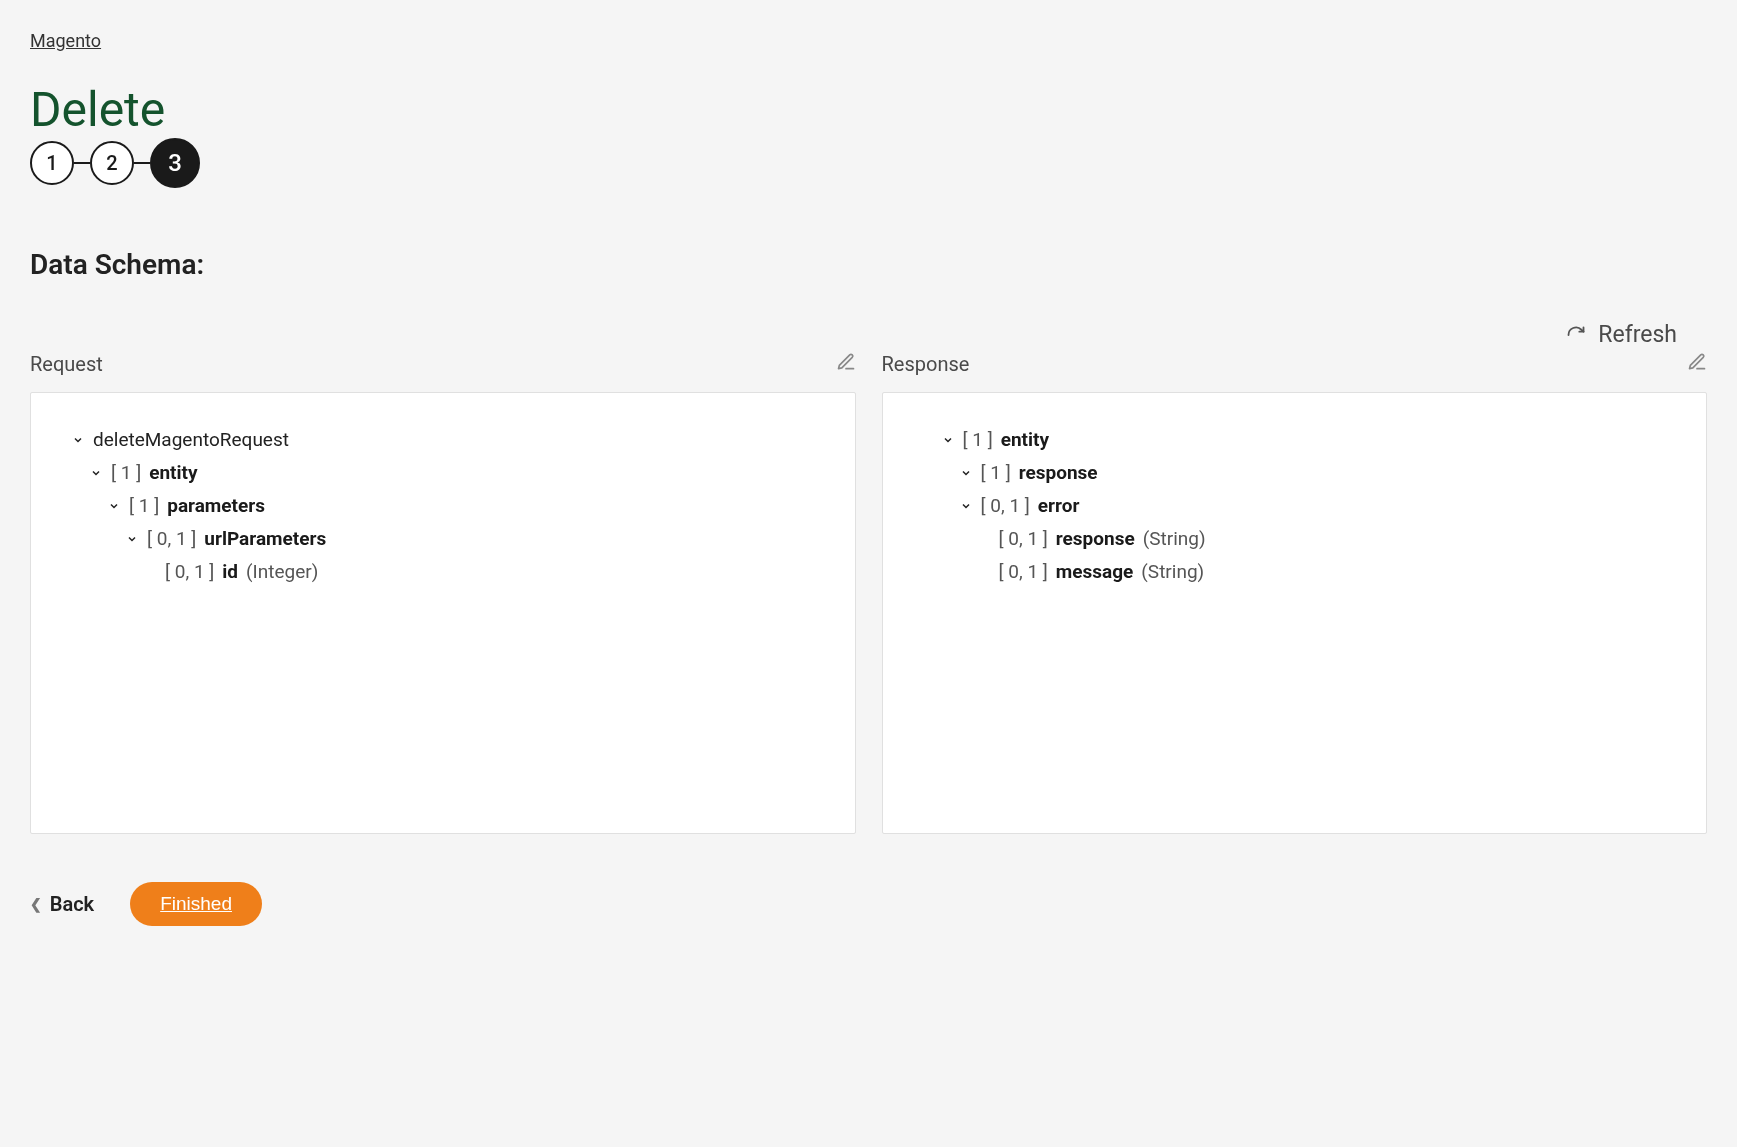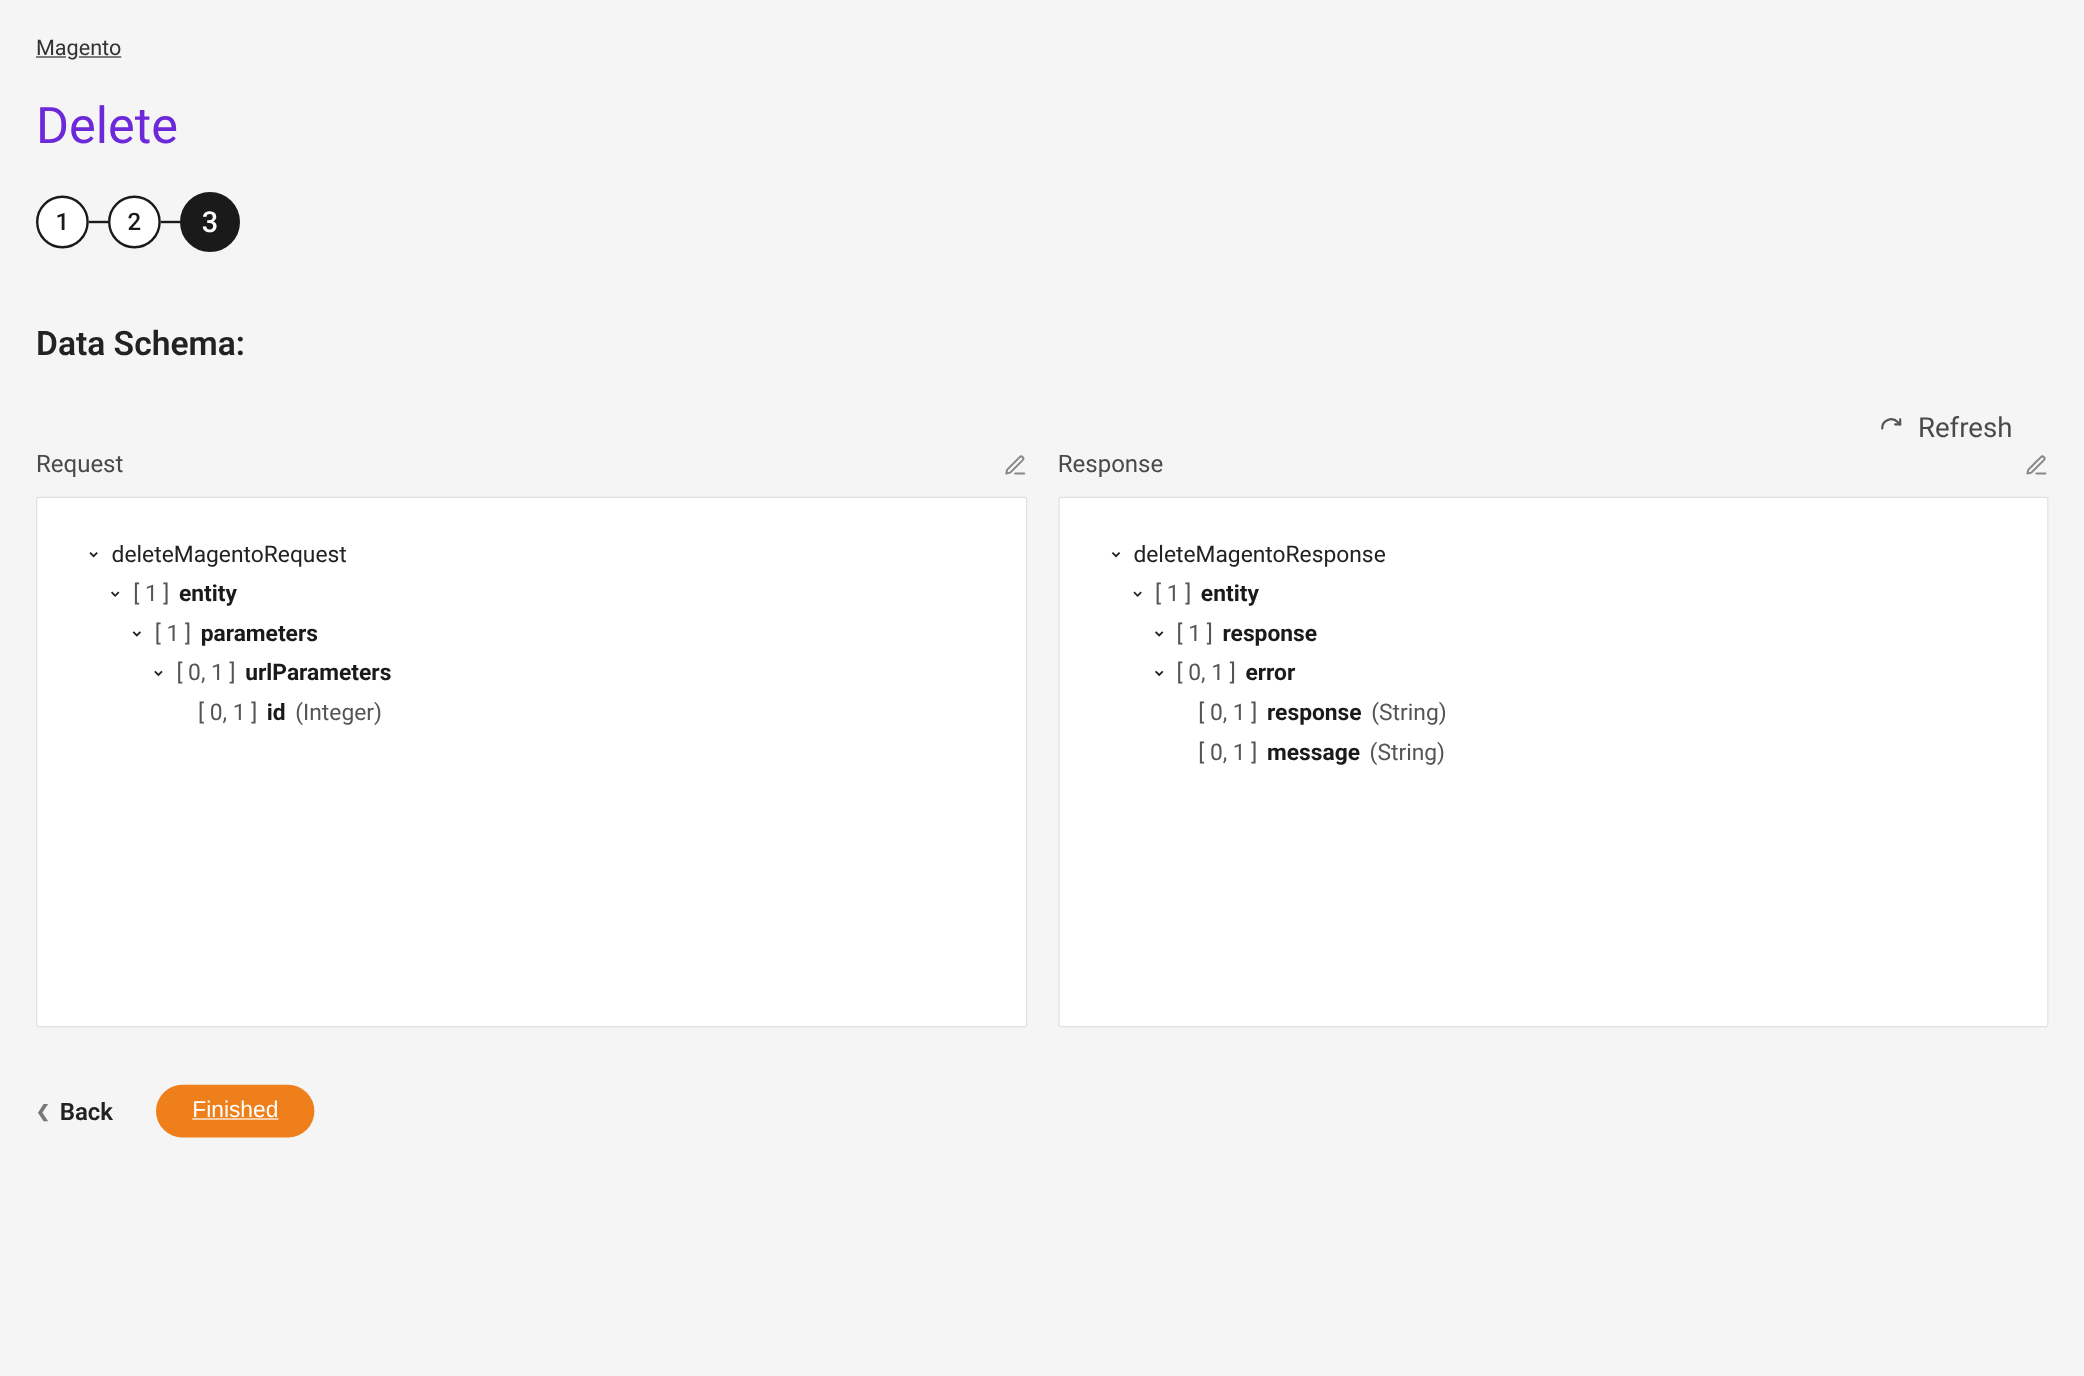--- a/index.html
+++ b/index.html
@@ -13,24 +13,23 @@
 }
 .breadcrumb {
   font-size: 18px;
   color: #333;
   text-decoration: underline;
   cursor: pointer;
   margin-bottom: 30px;
   display: inline-block;
 }
 h1.page-title {
-  font-size: 42px;
+  font-size: 48px;
   font-weight: 400;
-  color: #6d28d9;
-  margin-bottom: 30px;
+  color: #14532d;
 }
 .stepper {
   display: flex;
   align-items: center;
   margin-bottom: 60px;
 }
 .step {
   width: 44px;
   height: 44px;
   border-radius: 50%;
@@ -77,21 +76,21 @@
   display: flex;
   gap: 26px;
   margin-bottom: 48px;
 }
 .panel-col {
   flex: 1;
 }
 .panel-header {
   display: flex;
   justify-content: space-between;
-  align-items: flex-end;
+  align-items: flex-start;
   margin-bottom: 16px;
 }
 .panel-header .label {
   font-size: 20px;
   color: #4a4a4a;
 }
 .panel {
   background: #fff;
   border: 1px solid #e0e0e0;
   border-radius: 2px;
@@ -244,28 +243,20 @@
     <div class="panel-header">
       <span class="label">Response</span>
       <span class="icon-btn">
         <svg viewBox="0 0 24 24" fill="none" stroke="#888" stroke-width="2" stroke-linecap="round" stroke-linejoin="round">
             <path d="M12 20h9"></path>
             <path d="M16.5 3.5a2.1 2.1 0 0 1 3 3L7 19l-4 1 1-4Z"></path>
           </svg>
       </span>
     </div>
     <div class="panel">
-      <div class="tree-item">
-        <span class="chevron">
-            <svg viewBox="0 0 24 24" fill="none" stroke="#222" stroke-width="3">
-              <polyline points="6 9 12 15 18 9"></polyline>
-            </svg>
-          </span>
-        <span>deleteMagentoResponse</span>
-      </div>
       <div class="tree-children">
         <div class="tree-item">
           <span class="chevron">
               <svg viewBox="0 0 24 24" fill="none" stroke="#222" stroke-width="3">
                 <polyline points="6 9 12 15 18 9"></polyline>
               </svg>
             </span>
           <span class="card">[ 1 ]</span>
           <span class="bold">entity</span>
         </div>

